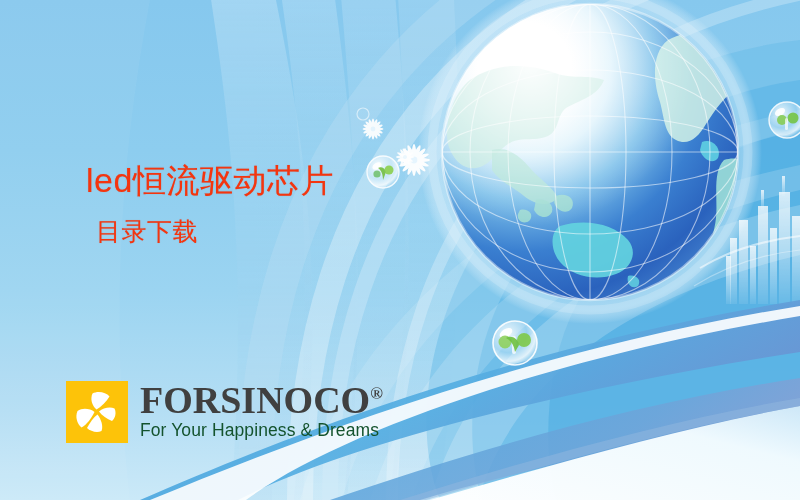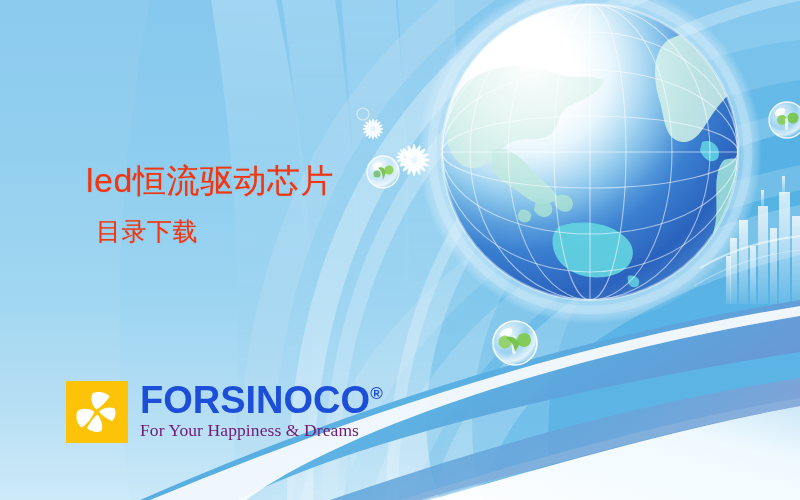--- a/index.html
+++ b/index.html
@@ -85,39 +85,39 @@
     flex: 0 0 auto;
   }
   .logo-mark svg { display: block; }
 
   .logo-text {
     margin-left: 12px;
     padding-top: 1px;
   }
   .brand {
     display: block;
-    color: #1d4ed8;
-    font-family: Liberation Sans, sans-serif;
+    color: #404040;
+    font-family: Liberation Serif, serif;
     font-weight: bold;
     font-size: 38px;
     line-height: 0.98;
     letter-spacing: 0px;
     white-space: nowrap;
   }
   .brand .reg {
     font-size: 17px;
     vertical-align: super;
     line-height: 1;
     font-weight: bold;
   }
   .tagline {
     display: block;
     margin-top: 2px;
-    color: #701a75;
-    font-family: Liberation Serif, serif;
+    color: #14532d;
+    font-family: Liberation Sans, sans-serif;
     font-size: 17.5px;
     line-height: 1.05;
     letter-spacing: 0.1px;
     white-space: nowrap;
   }
 </style>
 </head>
 <body>
 
 <div id="banner">

